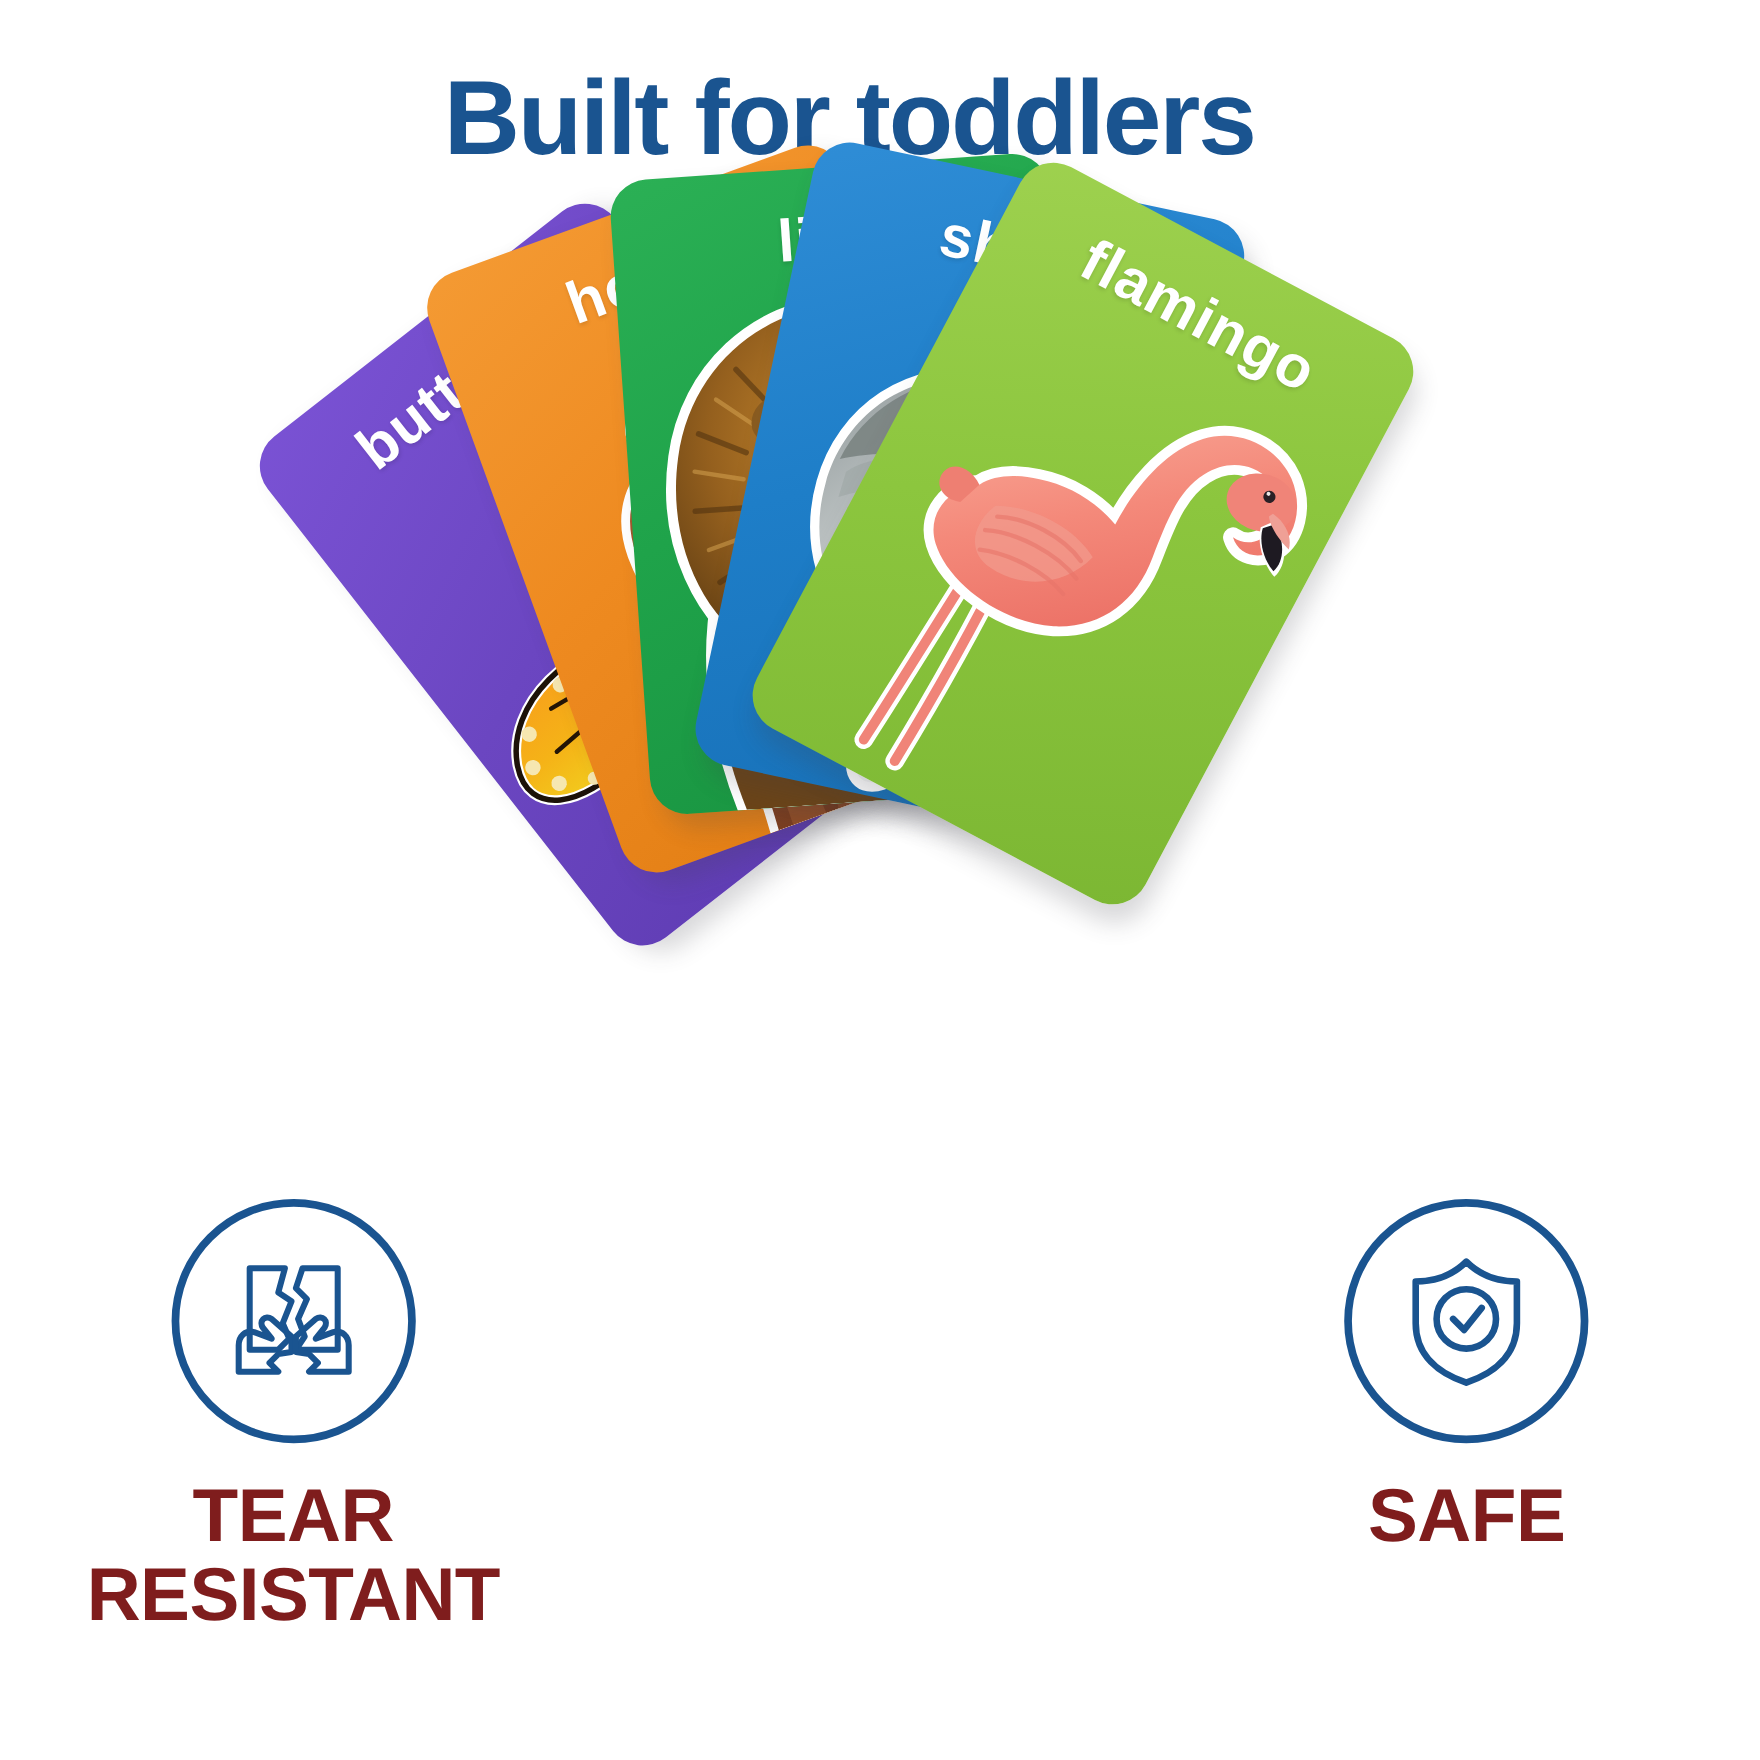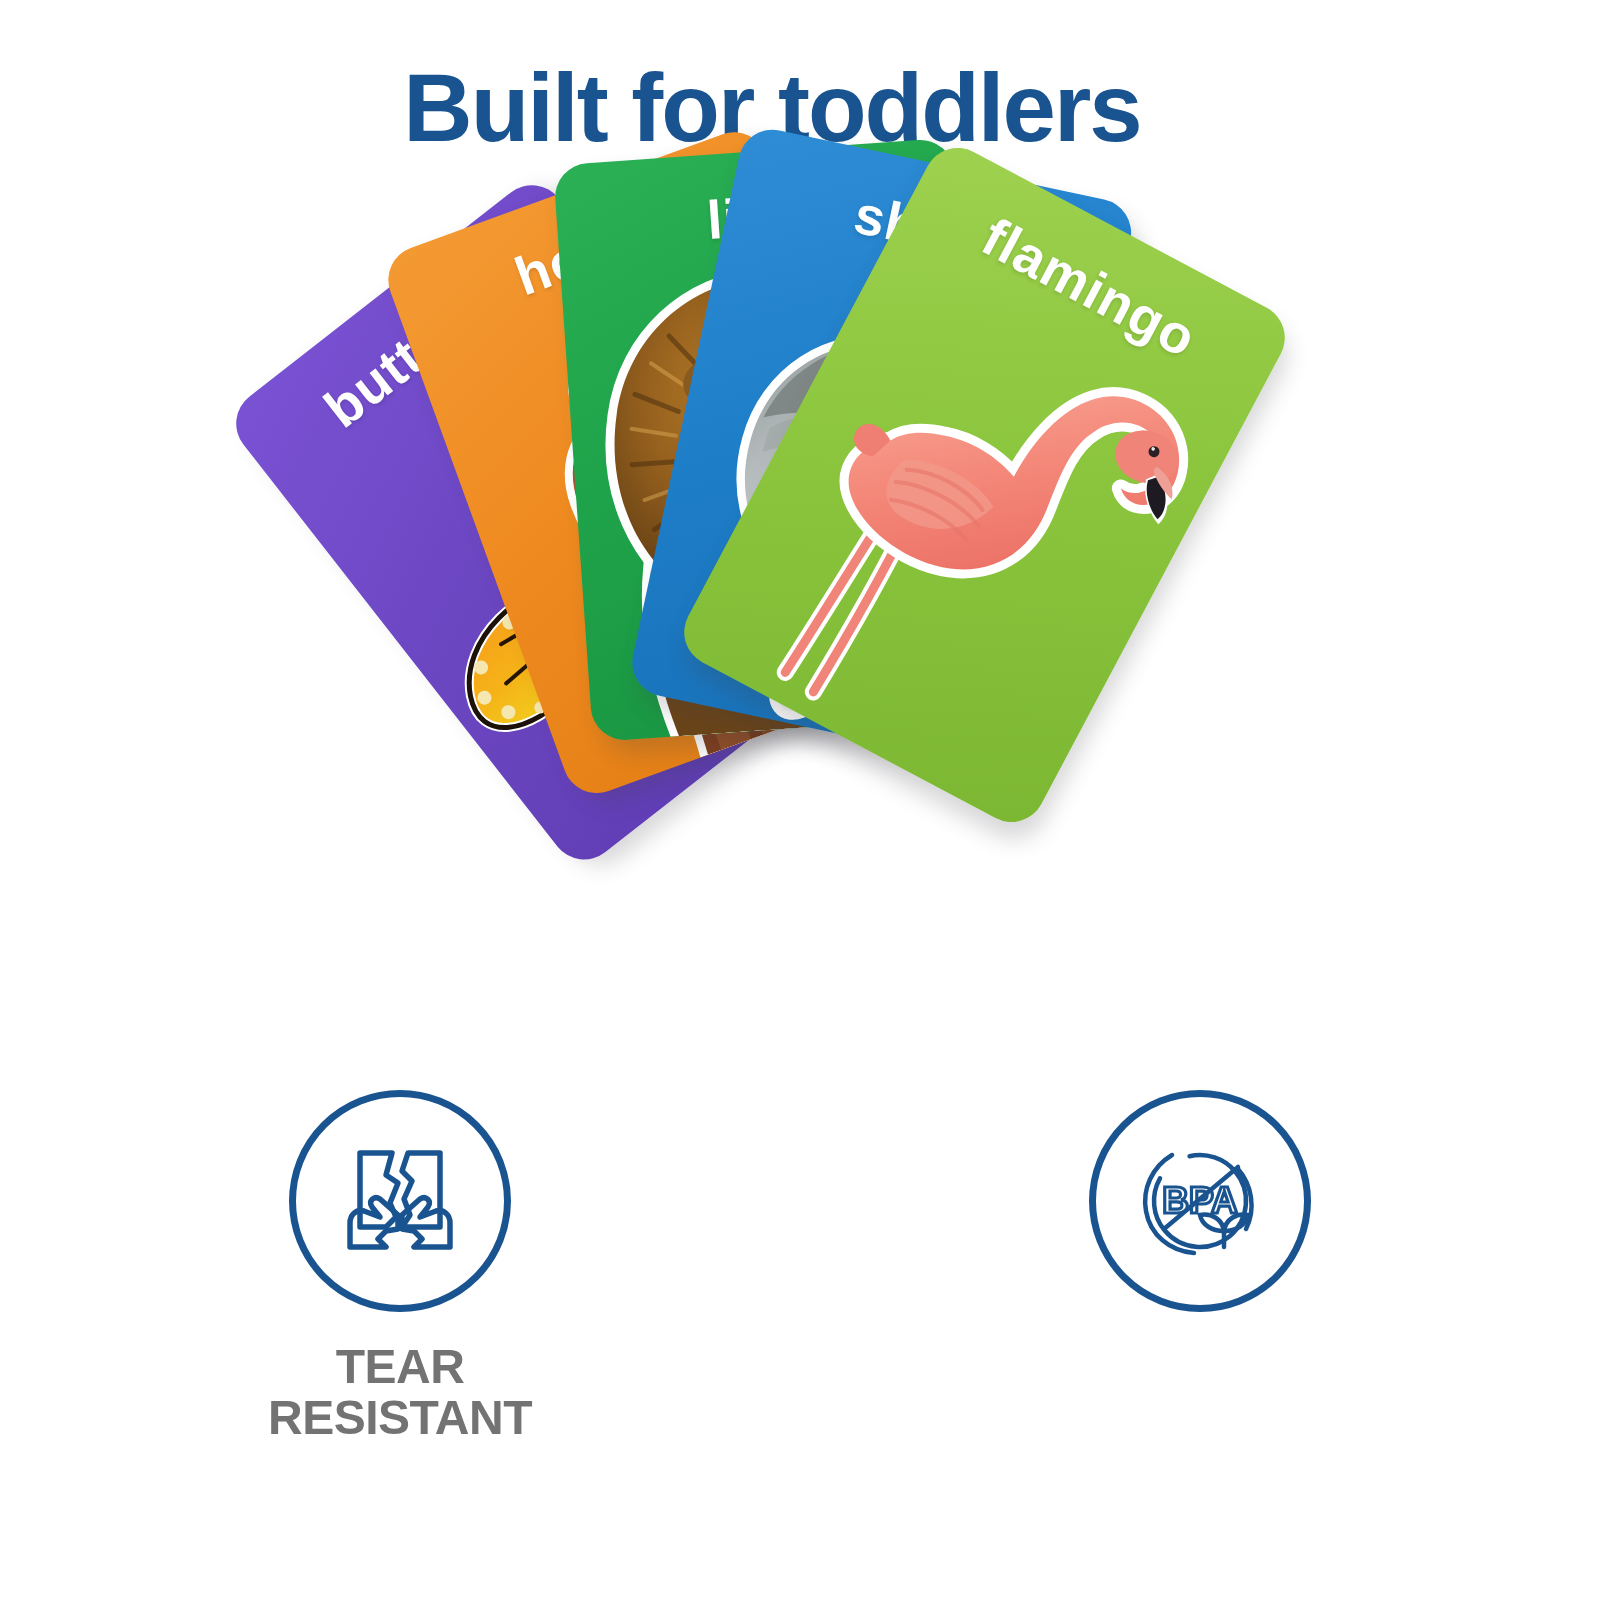--- a/index.html
+++ b/index.html
@@ -68,22 +68,22 @@
   .feature-circle{
     width:222px;height:222px;border-radius:50%;
     border:7px solid #1A5490;
     display:flex;align-items:center;justify-content:center;
     box-sizing:border-box;
   }
   .feature-circle svg{display:block;}
   .feature-label{
     margin-top:30px;
     text-align:center;
-    color:#737373;
-    font-size:48px;
+    color:#7f1d1d;
+    font-size:68px;
     font-weight:bold;
     line-height:1.06;
     letter-spacing:-0.5px;
     white-space:pre-line;
   }
 </style>
 </head>
 <body>
 
 <div class="title">Built for toddlers</div>
@@ -453,36 +453,29 @@
           <path d="M120,116 L120,92 C120,84 114,78 106,80 L90,86 L98,76 C102,70 96,64 90,68 L72,84
                    L72,98 L84,100 L92,108 L84,116 Z"></path>
         </g>
       </svg>
     </div>
     <div class="feature-label">TEAR
 RESISTANT</div>
   </div>
 
   <div class="feature">
+  </div>
+
+
+  <div class="feature">
     <div class="feature-circle">
       <svg width="140" height="140" viewBox="0 0 140 140">
-        <g fill="none" stroke="#1A5490" stroke-width="4.5" stroke-linecap="round">
-
-          <path d="M42,24 C22,36 12,58 16,80 C20,104 40,120 64,122"></path>
-          <path d="M108,38 C122,54 126,78 116,98"></path>
-
-          <circle cx="70" cy="70" r="46" stroke-dasharray="200 38" transform="rotate(-40 70 70)"></circle>
-
-          <line x1="34" y1="98" x2="108" y2="36"></line>
-        </g>
-        <text x="70" y="82" text-anchor="middle" font-family="&quot;Liberation Sans&quot;, sans-serif" font-size="37" font-weight="bold" fill="none" stroke="#1A5490" stroke-width="3.2">BPA</text>
-
-        <g fill="none" stroke="#1A5490" stroke-width="4.5" stroke-linecap="round">
-          <path d="M94,116 L94,94"></path>
-          <path d="M94,100 C82,100 72,94 70,84 C82,82 92,88 94,100 Z"></path>
-          <path d="M94,100 C106,100 116,94 118,84 C106,82 96,88 94,100 Z"></path>
-        </g>
-      </svg>
-    </div>
-  </div>
-
-
+        <g fill="none" stroke="#1A5490" stroke-width="6" stroke-linejoin="round" stroke-linecap="round">
+          <path d="M70,16 C56,30 38,34 24,34 L24,72 C24,102 46,118 70,126
+                   C94,118 116,102 116,72 L116,34 C102,34 84,30 70,16 Z"></path>
+          <circle cx="70" cy="68" r="27"></circle>
+          <path d="M58,68 L68,78 L84,58"></path>
+        </g>
+      </svg>
+    </div>
+    <div class="feature-label">SAFE</div>
+  </div>
 </div>
 
 </body></html>

